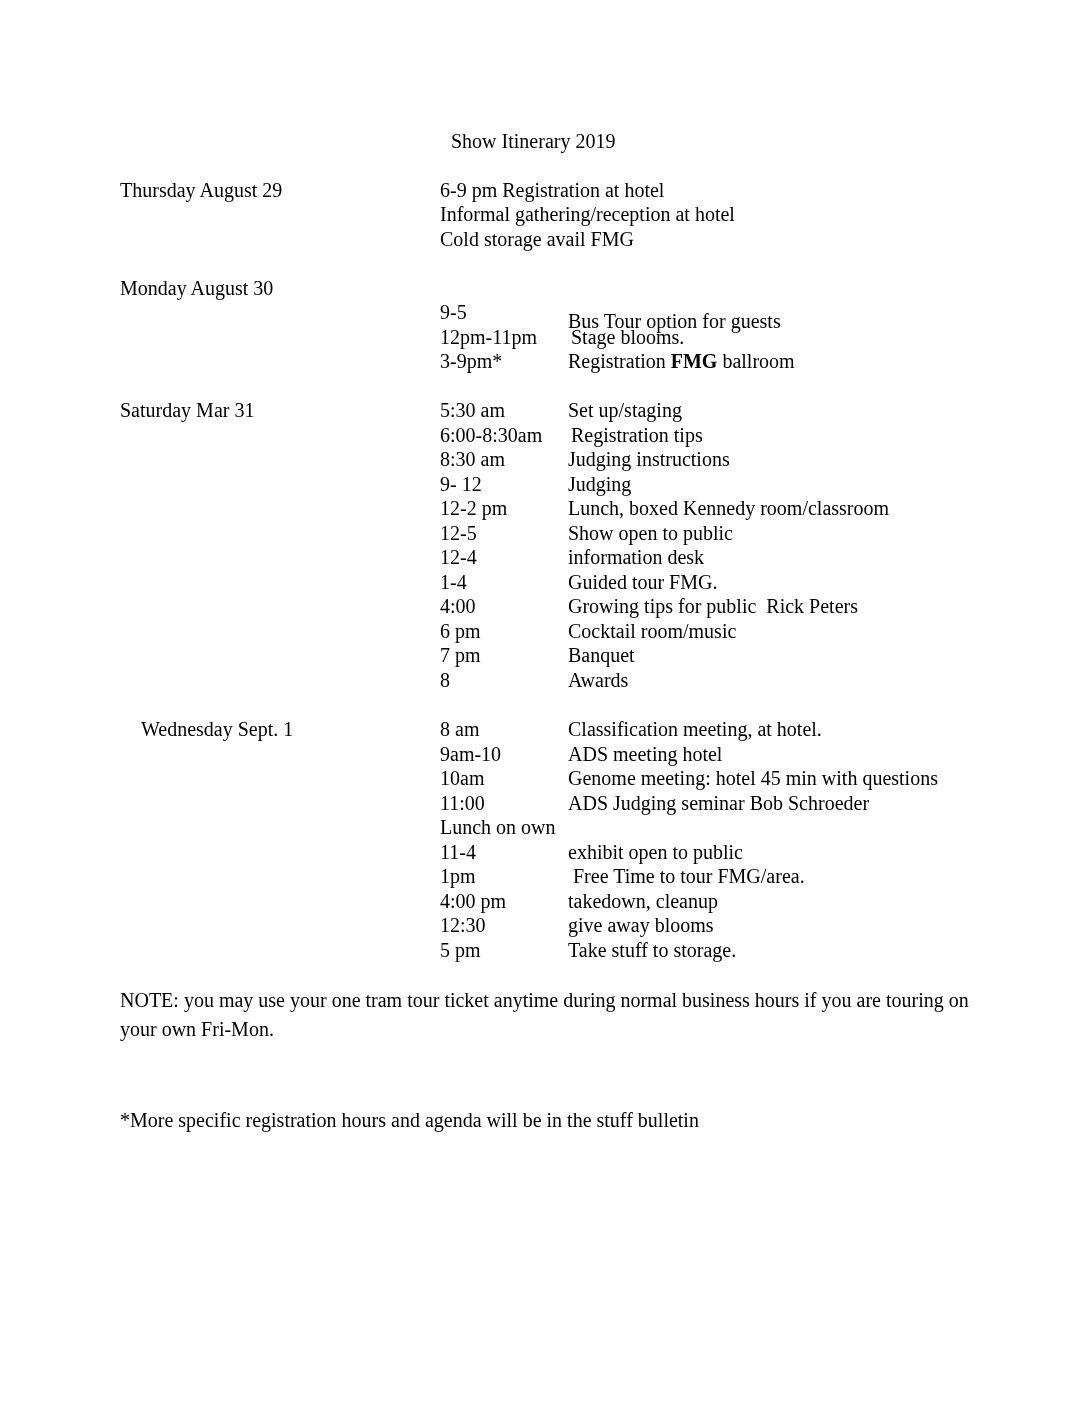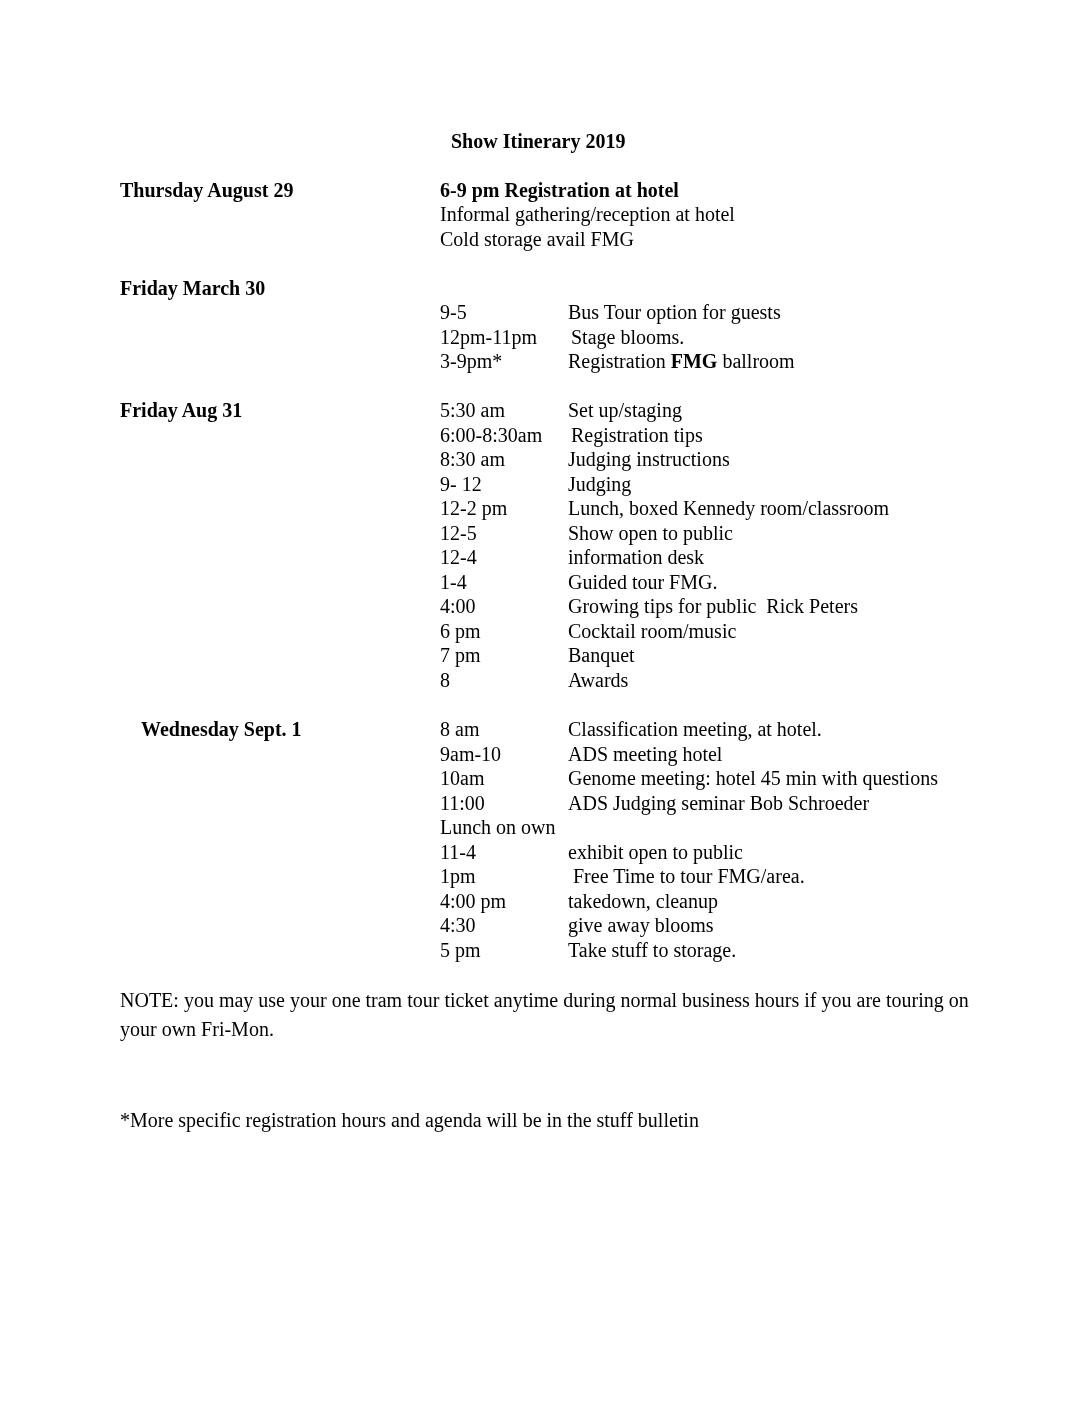--- a/index.html
+++ b/index.html
@@ -2,21 +2,21 @@
 <html><head>
 <meta charset="utf-8">
 <style>
   html, body { margin: 0; padding: 0; background: #ffffff; }
   body {
     width: 1088px; height: 1408px; position: relative; overflow: hidden;
     font-family: "Liberation Serif", "DejaVu Serif", serif;
     color: #000000; font-size: 20px;
   }
   .abs { position: absolute; white-space: nowrap; line-height: 24px; }
-  .bold { font-weight: bold; }
+  .bold { font-weight: normal; }
   .title { left: 451px; top: 129px; }
   .day { left: 120px; }
   .time { left: 440px; text-align: center; }
   .act { left: 568px; }
   .para { left: 120px; width: 860px; white-space: normal; line-height: 29px; }
 </style>
 </head>
 <body>
 
 <div>
@@ -24,31 +24,31 @@
   <div class="abs bold title">Show Itinerary 2019</div>
 
   <div>
     <div class="abs bold day" style="top:178px">Thursday August 29</div>
     <div class="abs bold time" style="top:178px">6-9 pm Registration at hotel</div>
     <div class="abs time" style="top:202px">Informal gathering/reception at hotel</div>
     <div class="abs time" style="top:227px">Cold storage avail FMG</div>
   </div>
 
   <div>
-    <div class="abs bold day" style="top:276px">Friday March 30</div>
+    <div class="abs bold day" style="top:276px">Monday August 30</div>
     <div class="abs time" style="top:300px">9-5</div>
-    <div class="abs act" style="top:300px">Bus Tour option for guests</div>
+    <div class="abs act" style="top:309px">Bus Tour option for guests</div>
     <div class="abs time" style="top:325px">12pm-11pm</div>
     <div class="abs act" style="top:325px;left:571px">Stage blooms.</div>
     <div class="abs time" style="top:349px">3-9pm*</div>
     <div class="abs act" style="top:349px"><span>Registration </span><b>FMG</b><span> ballroom</span></div>
   </div>
 
   <div>
-    <div class="abs bold day" style="top:398px">Friday Aug 31</div>
+    <div class="abs bold day" style="top:398px">Saturday Mar 31</div>
     <div class="abs time" style="top:398px">5:30 am</div>
     <div class="abs act" style="top:398px">Set up/staging</div>
     <div class="abs time" style="top:423px">6:00-8:30am</div>
     <div class="abs act" style="top:423px;left:571px">Registration tips</div>
     <div class="abs time" style="top:447px">8:30 am</div>
     <div class="abs act" style="top:447px">Judging instructions</div>
     <div class="abs time" style="top:472px">9- 12</div>
     <div class="abs act" style="top:472px">Judging</div>
     <div class="abs time" style="top:496px">12-2 pm</div>
     <div class="abs act" style="top:496px">Lunch, boxed Kennedy room/classroom</div>
@@ -78,21 +78,21 @@
     <div class="abs act" style="top:766px">Genome meeting: hotel 45 min with questions</div>
     <div class="abs time" style="top:791px">11:00</div>
     <div class="abs act" style="top:791px">ADS Judging seminar Bob Schroeder</div>
     <div class="abs time" style="top:815px">Lunch on own</div>
     <div class="abs time" style="top:840px">11-4</div>
     <div class="abs act" style="top:840px">exhibit open to public</div>
     <div class="abs time" style="top:864px">1pm</div>
     <div class="abs act" style="top:864px;white-space:pre"> Free Time to tour FMG/area.</div>
     <div class="abs time" style="top:889px">4:00 pm</div>
     <div class="abs act" style="top:889px">takedown, cleanup</div>
-    <div class="abs time" style="top:913px">4:30</div>
+    <div class="abs time" style="top:913px">12:30</div>
     <div class="abs act" style="top:913px">give away blooms</div>
     <div class="abs time" style="top:938px">5 pm</div>
     <div class="abs act" style="top:938px">Take stuff to storage.</div>
   </div>
 
   <div class="abs para" style="top:986px">NOTE: you may use your one tram tour ticket anytime during normal business hours if you are touring on your own Fri-Mon.</div>
   <div class="abs para" style="top:1106px">*More specific registration hours and agenda will be in the stuff bulletin</div>
 
 </div>
 

